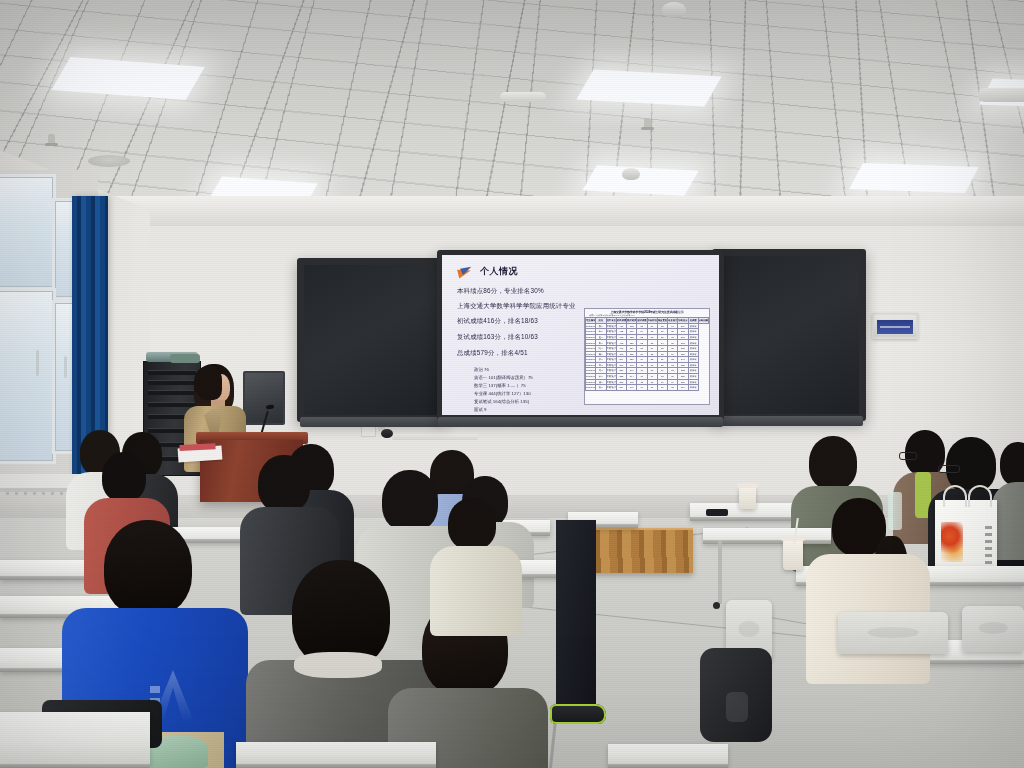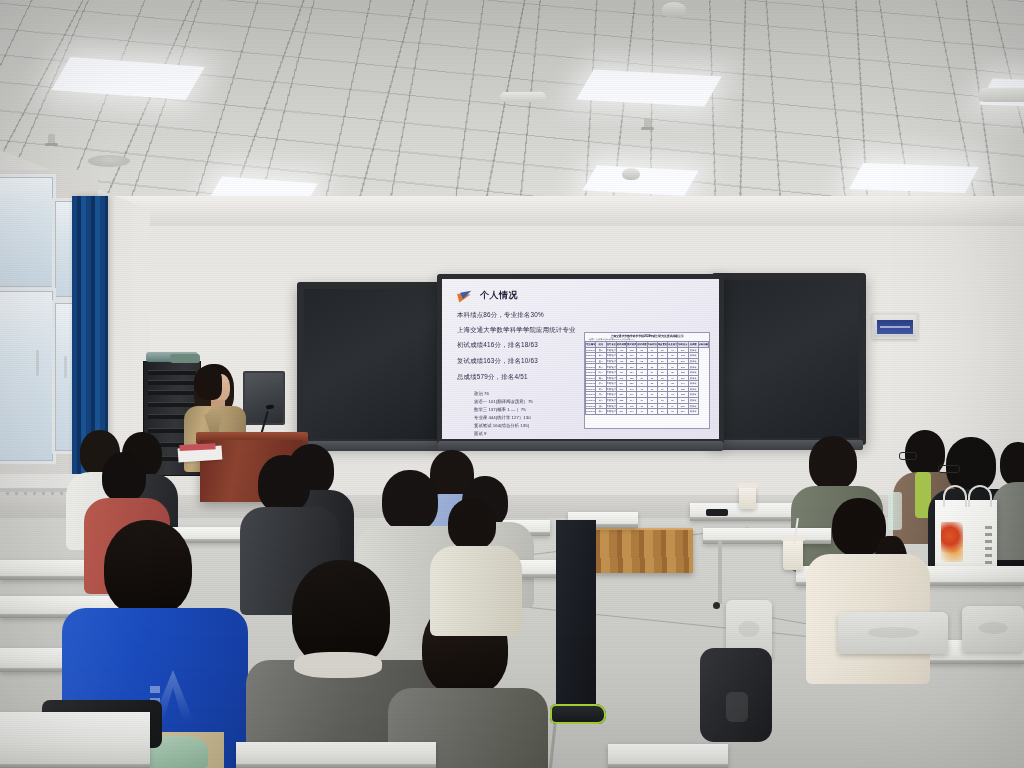--- a/index.html
+++ b/index.html
@@ -52,21 +52,21 @@
   #curtain{left:72px;top:196px;width:36px;height:340px;
     background:repeating-linear-gradient(90deg,#14447f 0 5px,#0e3466 5px 9px,#1b5496 9px 14px);
     box-shadow:2px 0 6px rgba(0,0,0,.18);}
   #radiator{left:0;top:488px;width:82px;height:106px;
     background:repeating-linear-gradient(90deg,#d6d7d4 0 6px,#bcbdb9 6px 9px);
     border-top:4px solid #c9cac6;}
   #sill{left:0;top:474px;width:100px;height:14px;background:#e8e9e6;}
 
   
   .panel{border:7px solid #2b2d31;border-radius:3px;background:#1b1d20;
-    box-shadow:0 5px 14px rgba(0,0,0,.3);margin-top:24px;}
+    box-shadow:0 5px 14px rgba(0,0,0,.3);}
   #screen-left{left:297px;top:258px;width:136px;height:150px;}
   #screen-right{left:712px;top:249px;width:140px;height:158px;}
   #screen-center{left:437px;top:250px;width:277px;height:160px;border-width:5px;}
   .panel-inner{position:absolute;inset:0;background:
      linear-gradient(150deg,#23262a 0%,#2d3034 45%,#1e2125 100%);}
   .panel-rail{position:absolute;left:-4px;right:-4px;bottom:-12px;height:10px;
     background:linear-gradient(180deg,#55585d,#3b3e42);border-radius:2px;}
 
   
   #slide{position:absolute;inset:0;background:linear-gradient(155deg,#f3f2f8 0%,#eceaf4 55%,#e6e4ef 100%);

